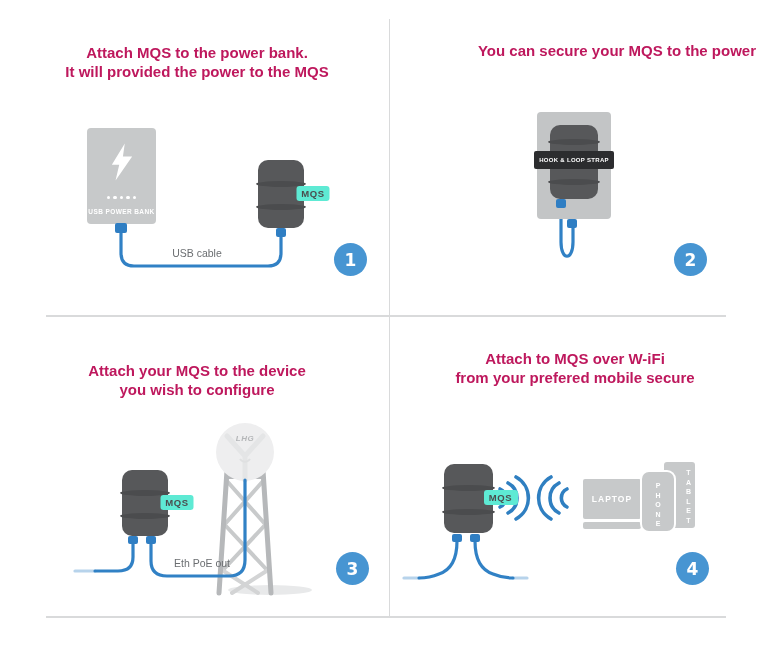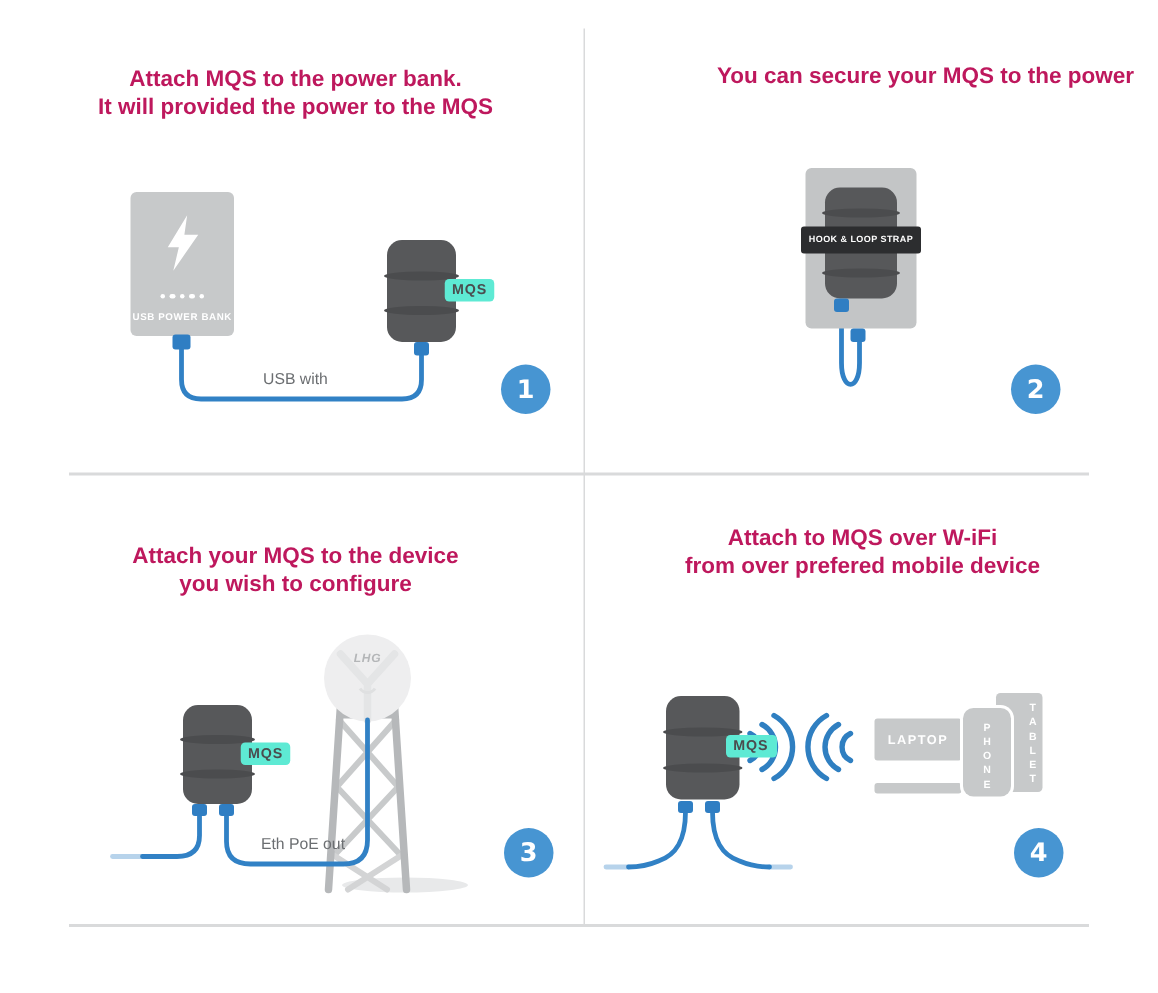--- a/index.html
+++ b/index.html
@@ -112,21 +112,21 @@
   </div>
   <div class="plug" style="left:115px;top:223px;width:12px;height:10px;"></div>
 
   <div class="mqs" style="left:258px;top:160px;width:46px;height:68px;">
     <div class="band" style="top:21px;"></div>
     <div class="band" style="top:44px;"></div>
     <div class="plate" style="top:26px;width:33px;height:15px;">MQS</div>
   </div>
   <div class="plug" style="left:276px;top:228px;width:10px;height:9px;"></div>
 
-  <div class="tag" style="left:157px;top:247px;width:80px;">USB with</div>
+  <div class="tag" style="left:157px;top:247px;width:80px;">USB cable</div>
 
   <div class="badge" style="left:334px;top:243px;">1</div>
 
   <div class="caption" style="left:389px;width:372px;top:42px;padding-left:42px;">
     <div>You can secure your MQS to the power</div>
   </div>
 
   <div class="bank" style="left:537px;top:112px;width:74px;height:107px;background:#c3c5c6;"></div>
   <div class="mqs" style="left:550px;top:125px;width:48px;height:74px;">
     <div class="band" style="top:14px;"></div>
@@ -152,35 +152,35 @@
   </div>
   <div class="plug" style="left:128px;top:536px;width:10px;height:8px;"></div>
   <div class="plug" style="left:146px;top:536px;width:10px;height:8px;"></div>
 
   <div class="tag" style="left:162px;top:557px;width:80px;">Eth PoE out</div>
 
   <div class="badge" style="left:336px;top:552px;">3</div>
 
   <div class="caption" style="left:389px;width:372px;top:350px;">
     <div>Attach to MQS over W-iFi</div>
-    <div>from over prefered mobile device</div>
+    <div>from your prefered mobile secure</div>
   </div>
 
   <div class="mqs" style="left:444px;top:464px;width:49px;height:69px;">
     <div class="band" style="top:21px;"></div>
     <div class="band" style="top:45px;"></div>
     <div class="plate" style="top:26px;width:34px;height:15px;">MQS</div>
   </div>
   <div class="plug" style="left:452px;top:534px;width:10px;height:8px;"></div>
   <div class="plug" style="left:470px;top:534px;width:10px;height:8px;"></div>
 
   <div class="gdev tablet" style="left:664px;top:462px;width:31px;height:66px;">
     <div class="vtext">TABLET</div>
   </div>
-  <div class="gdev laptop" style="left:583px;top:479px;width:58px;height:28px;">
+  <div class="gdev laptop" style="left:583px;top:479px;width:58px;height:40px;">
       <span>LAPTOP</span>
     </div>
   <div class="lapbase" style="left:583px;top:522px;width:58px;height:7px;"></div>
   <div class="gdev phone" style="left:642px;top:472px;width:32px;height:59px;">
     <div class="vtext">PHONE</div>
   </div>
 
   <div class="badge" style="left:676px;top:552px;">4</div>
 
 </div>

